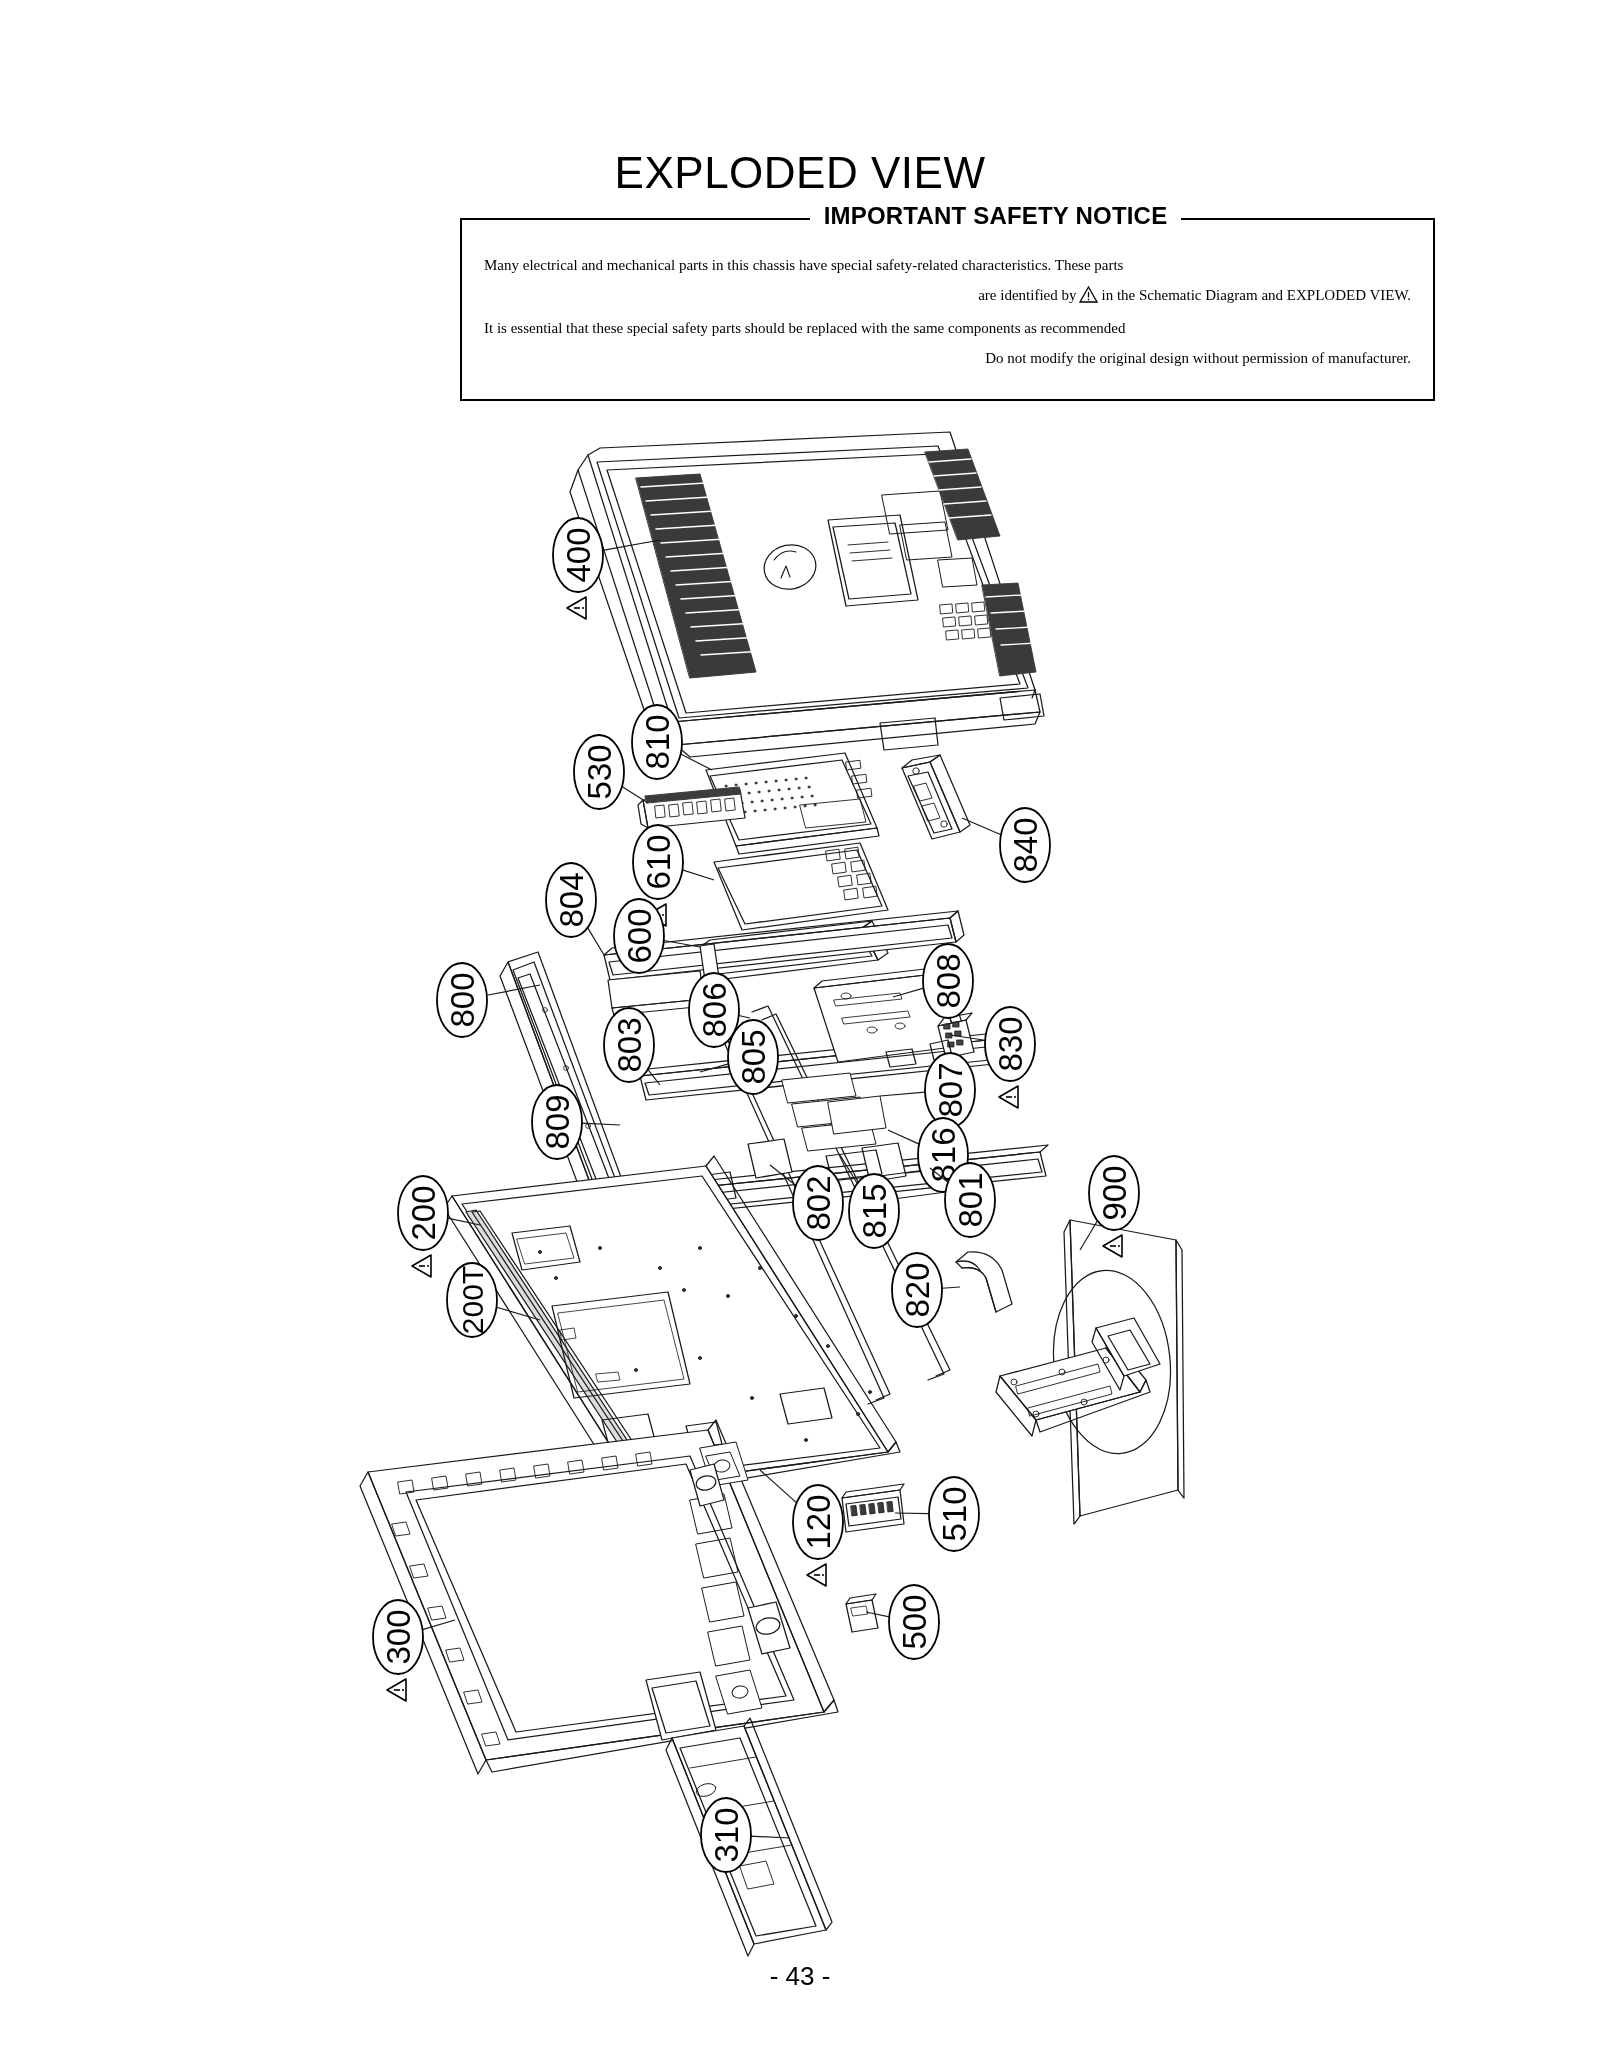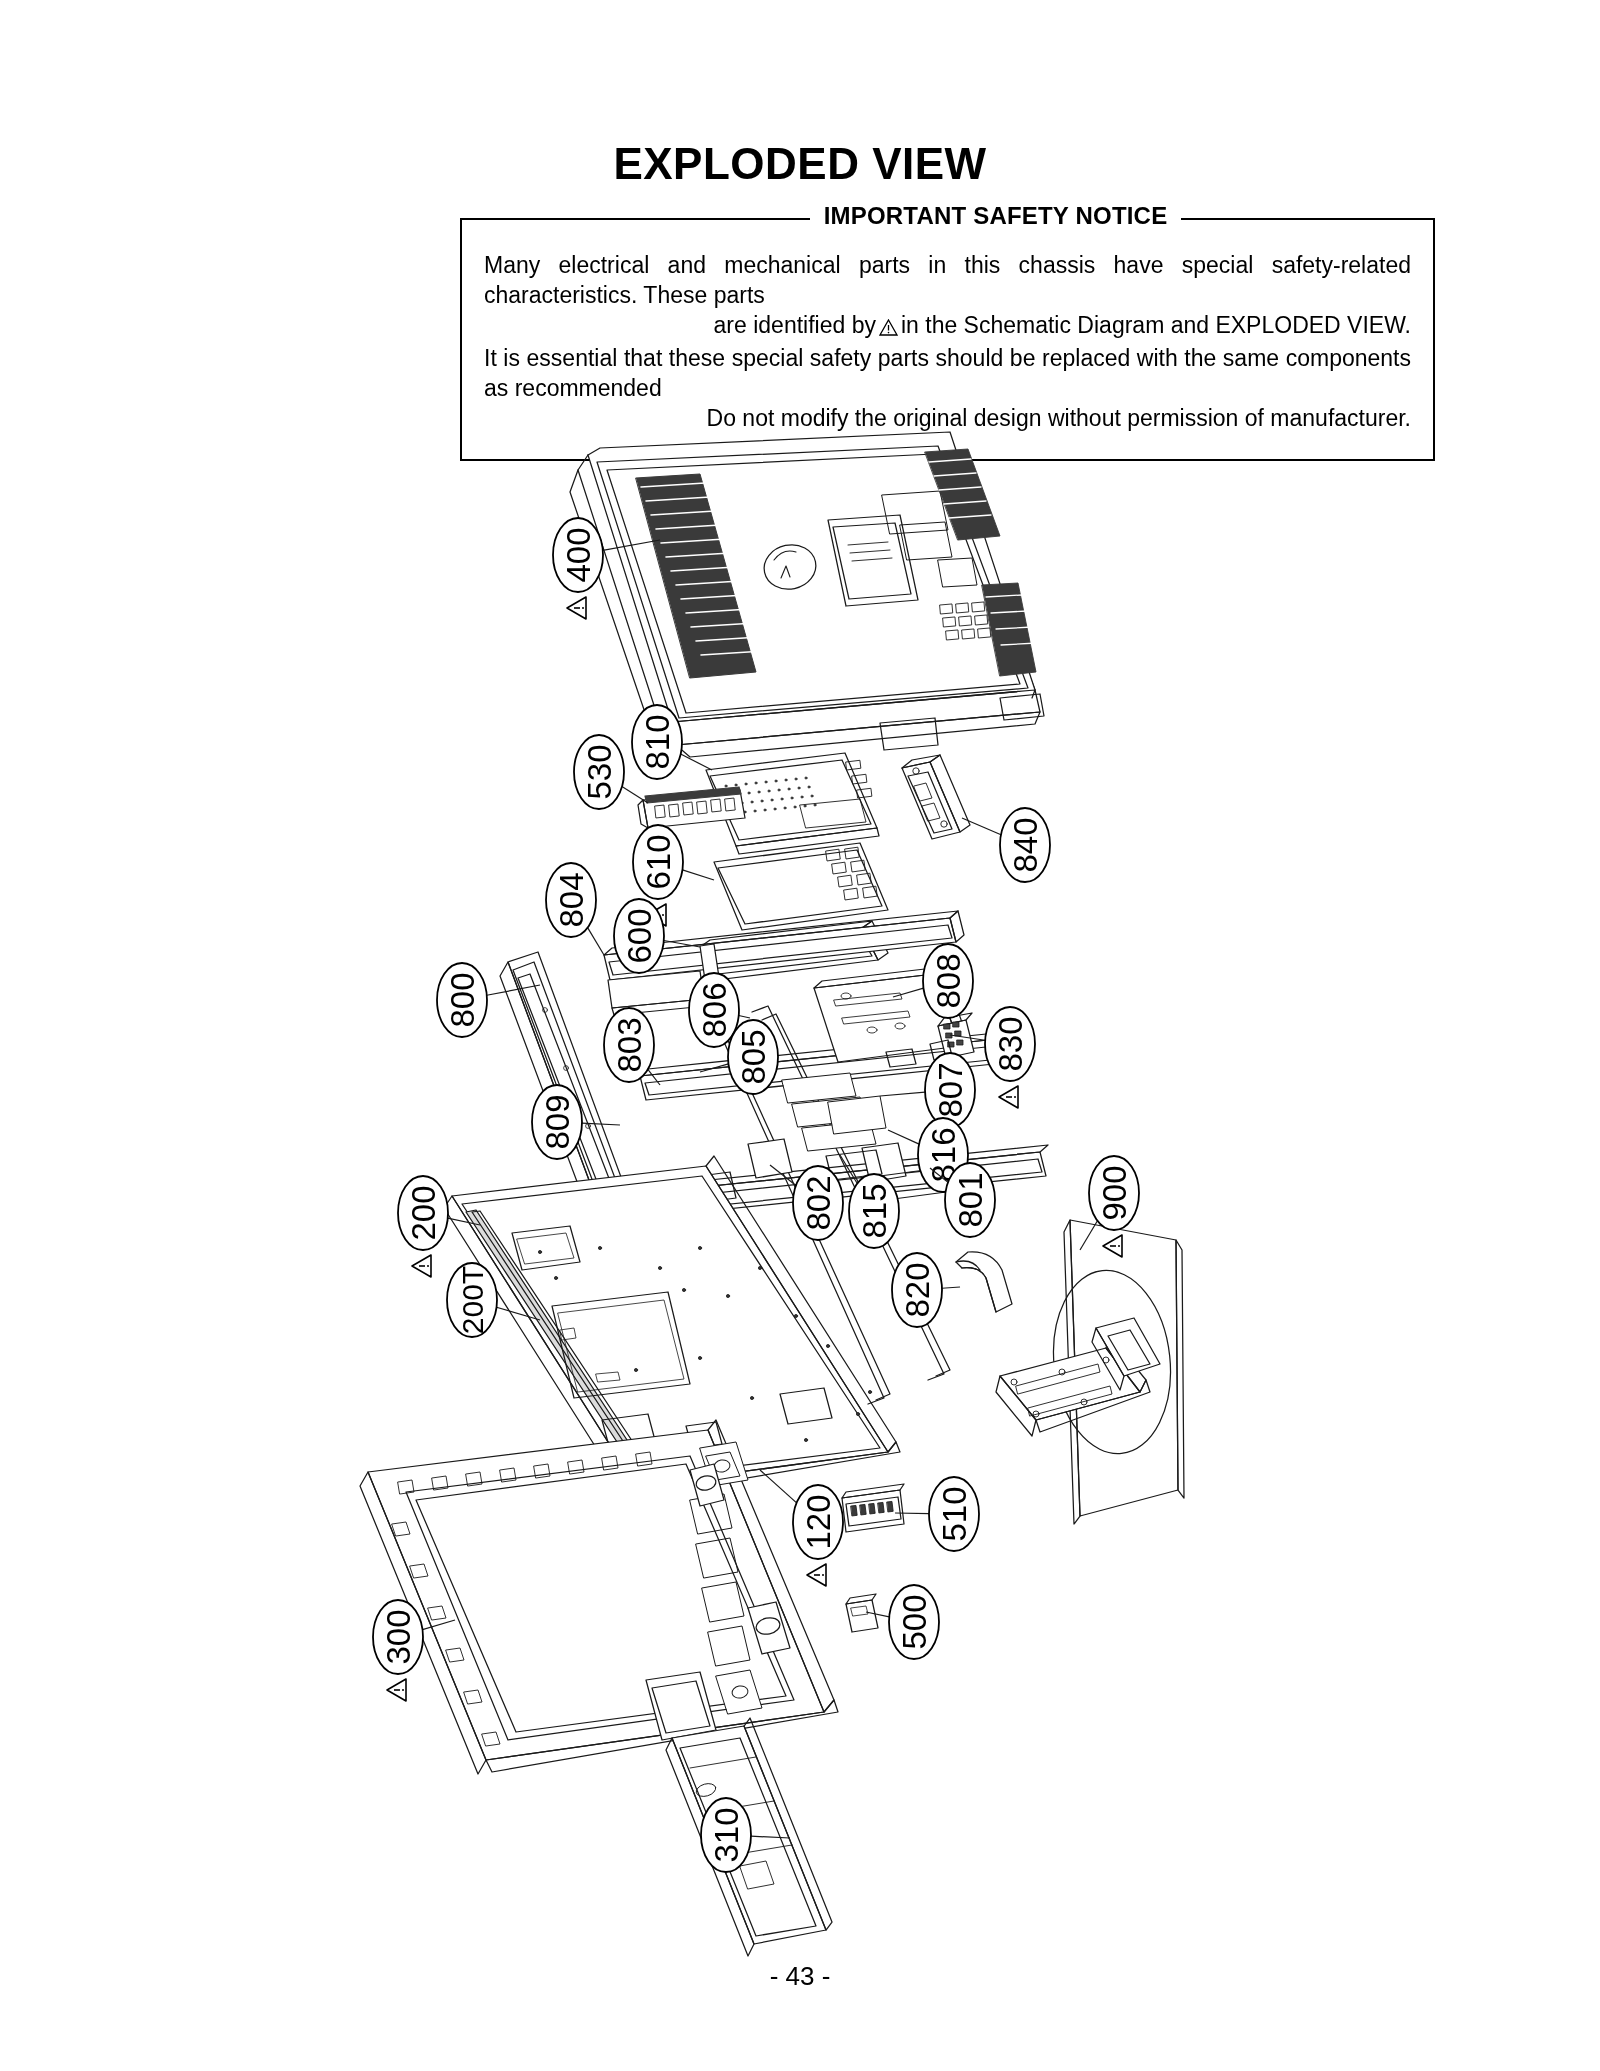--- a/index.html
+++ b/index.html
@@ -12,26 +12,26 @@
     height: 2071px;
     position: relative;
     font-family: "Liberation Sans", sans-serif;
     color: #000000;
     overflow: hidden;
   }
 
   
   .page-title {
     position: absolute;
-    top: 139px;
+    top: 148px;
     left: 0;
     width: 1600px;
     text-align: center;
     font-size: 44px;
-    font-weight: bold;
+    font-weight: normal;
     letter-spacing: 0.5px;
   }
 
   
   .notice-wrap {
     position: absolute;
     left: 460px;
     top: 218px;
     width: 975px;
     box-sizing: border-box;
@@ -52,25 +52,26 @@
   .notice-legend-inner {
     display: inline-block;
     background: #ffffff;
     padding: 0 14px;
     font-size: 24px;
     font-weight: bold;
     letter-spacing: 0.2px;
     transform: translateX(48px);
   }
   .notice-line {
-    font-size: 23px;
+    font-size: 15px;
     line-height: 30px;
     text-align: justify;
     text-justify: inter-word;
     white-space: pre-wrap;
+    font-family: Liberation Serif, serif;
   }
   .notice-line.nofill { text-align: right; }
   .inline-warn {
     display: inline-block;
     vertical-align: -3px;
     margin: 0 3px;
   }
 
   
   #diagram {

